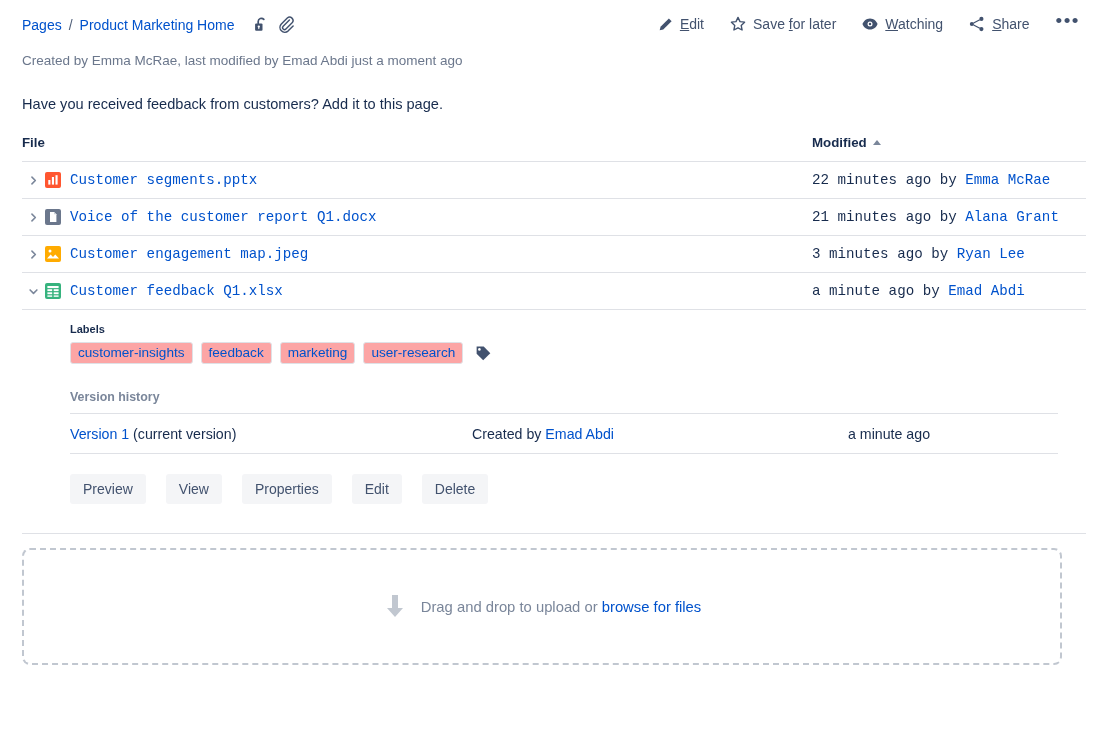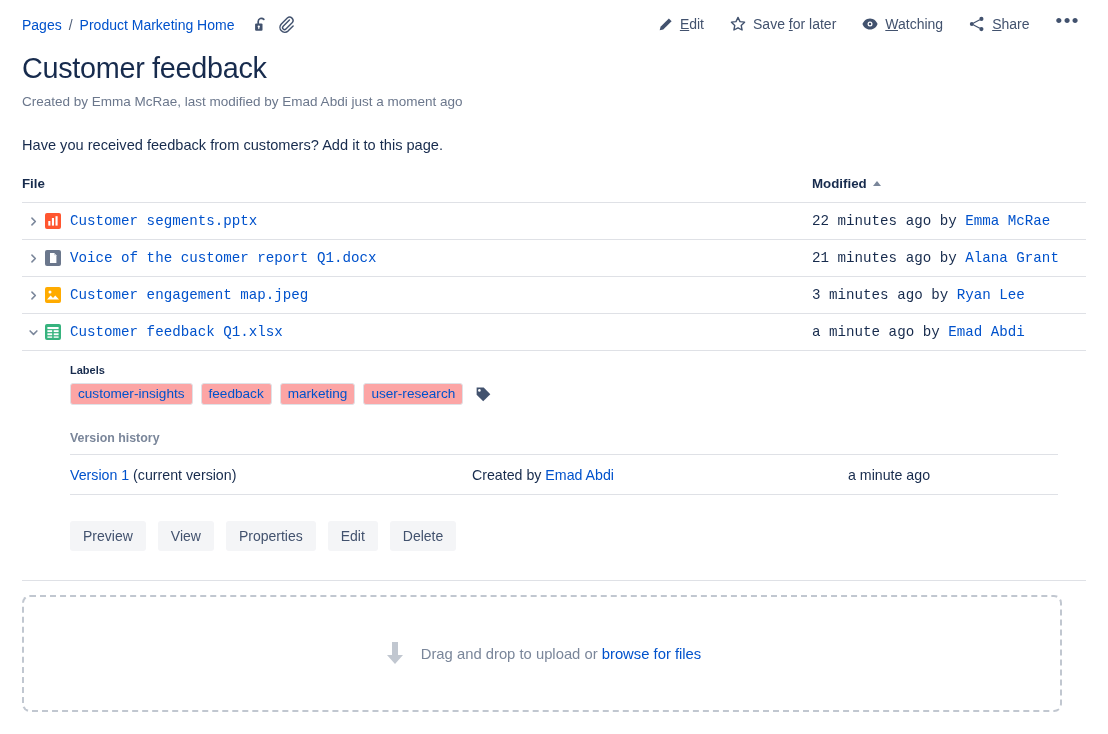--- a/index.html
+++ b/index.html
@@ -92,21 +92,21 @@
     margin-top: 26px; margin-bottom: 9px;
   }
   table.vh { width: 988px; border-collapse: collapse; table-layout: fixed; }
   table.vh td { font-size: 14.2px; padding: 12px 0 11px 0;
                 border-top: 1px solid #DFE1E6; border-bottom: 1px solid #DFE1E6; }
   .vh-c1 { width: 402px; margin-left: 28px; }
   .vh-c2 { width: 376px; }
   .vh-c3 { width: 210px; }
   .ver-link { color: #0052CC; text-decoration: none; cursor: pointer; }
 
-  .btn-row { display: flex; gap: 12px; margin-top: 26px; }
+  .btn-row { display: flex; gap: 20px; margin-top: 20px; }
   .btn {
     background: #F4F5F7; border: none; border-radius: 3px;
     color: #42526E; font-size: 14px; font-family: "Liberation Sans", sans-serif;
     padding: 7px 13px; cursor: pointer;
   }
 
   
   .dz-sep { width: 1064px; height: 1px; background: #DFE1E6; margin: 29px 22px 0 22px; }
   .dropzone {
     margin: 14px 22px 0 22px; width: 1040px; height: 117px;
@@ -187,21 +187,20 @@
           </svg>
         </span>
         <span><span class="ul">S</span><span>hare</span></span>
       </div>
 
       <div class="action-dots">•••</div>
     </div>
   </div>
 
   <div class="heading-wrap">
-    <h1 class="page-title">Customer feedback</h1>
     <div class="byline">Created by Emma McRae, last modified by Emad Abdi just a moment ago</div>
     <p class="intro">Have you received feedback from customers? Add it to this page.</p>
   </div>
 
   <div class="table-wrap">
     <table class="att">
       <thead>
         <tr>
           <th class="col-file">File</th>
           <th class="col-mod">

